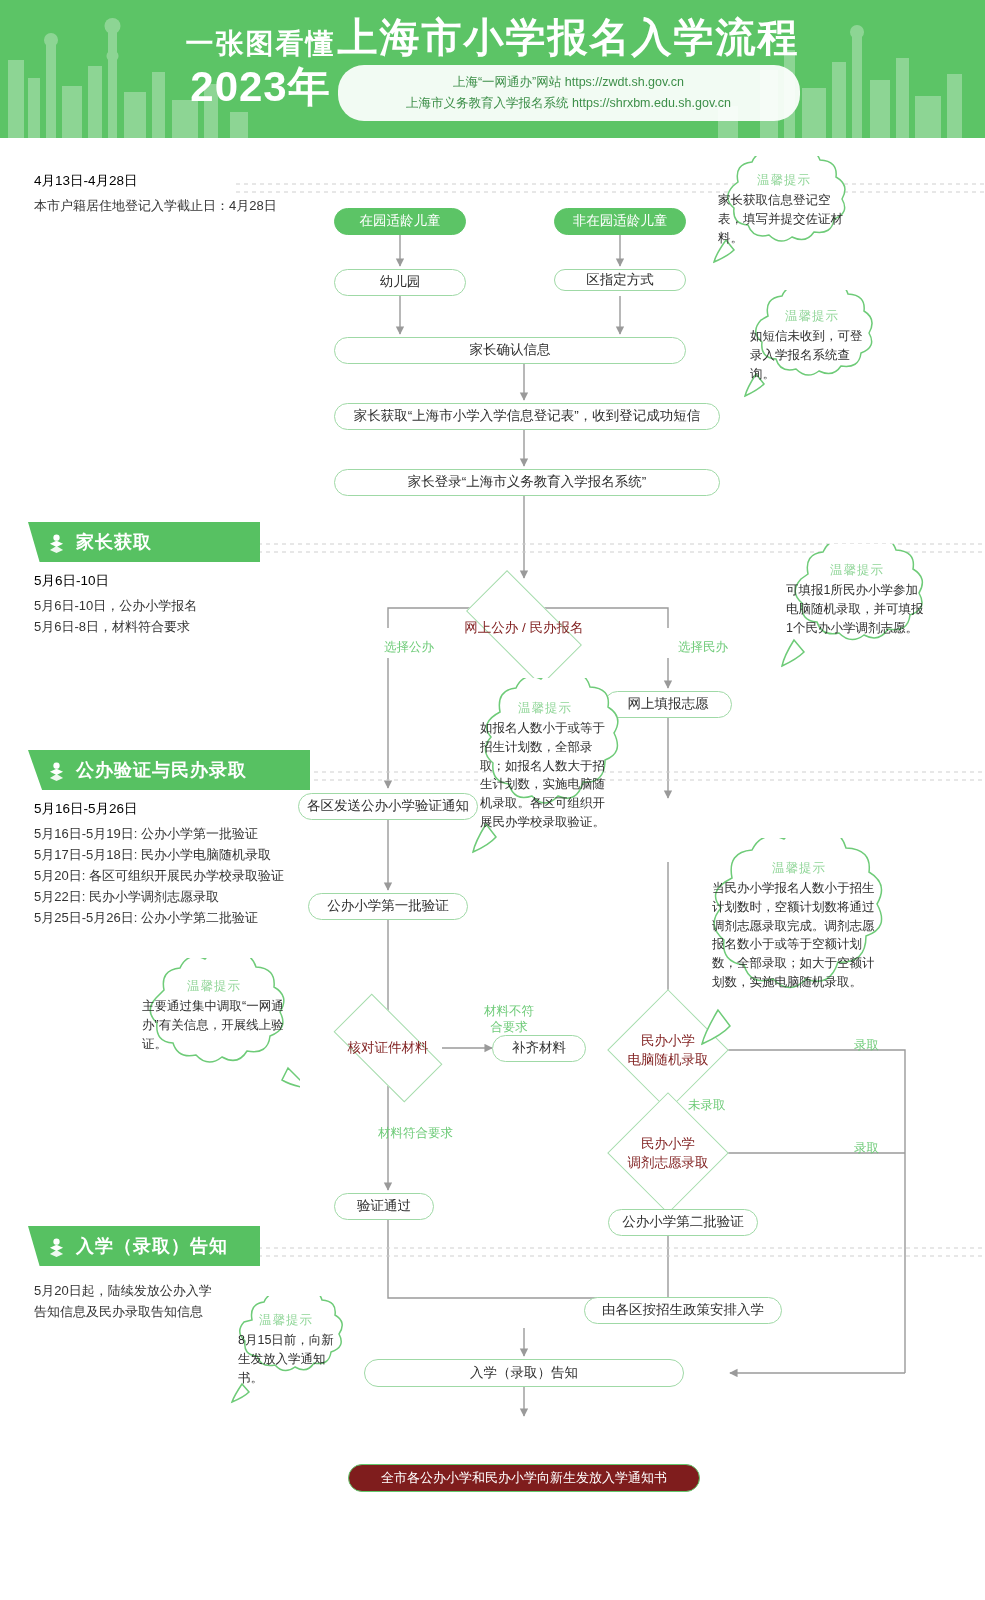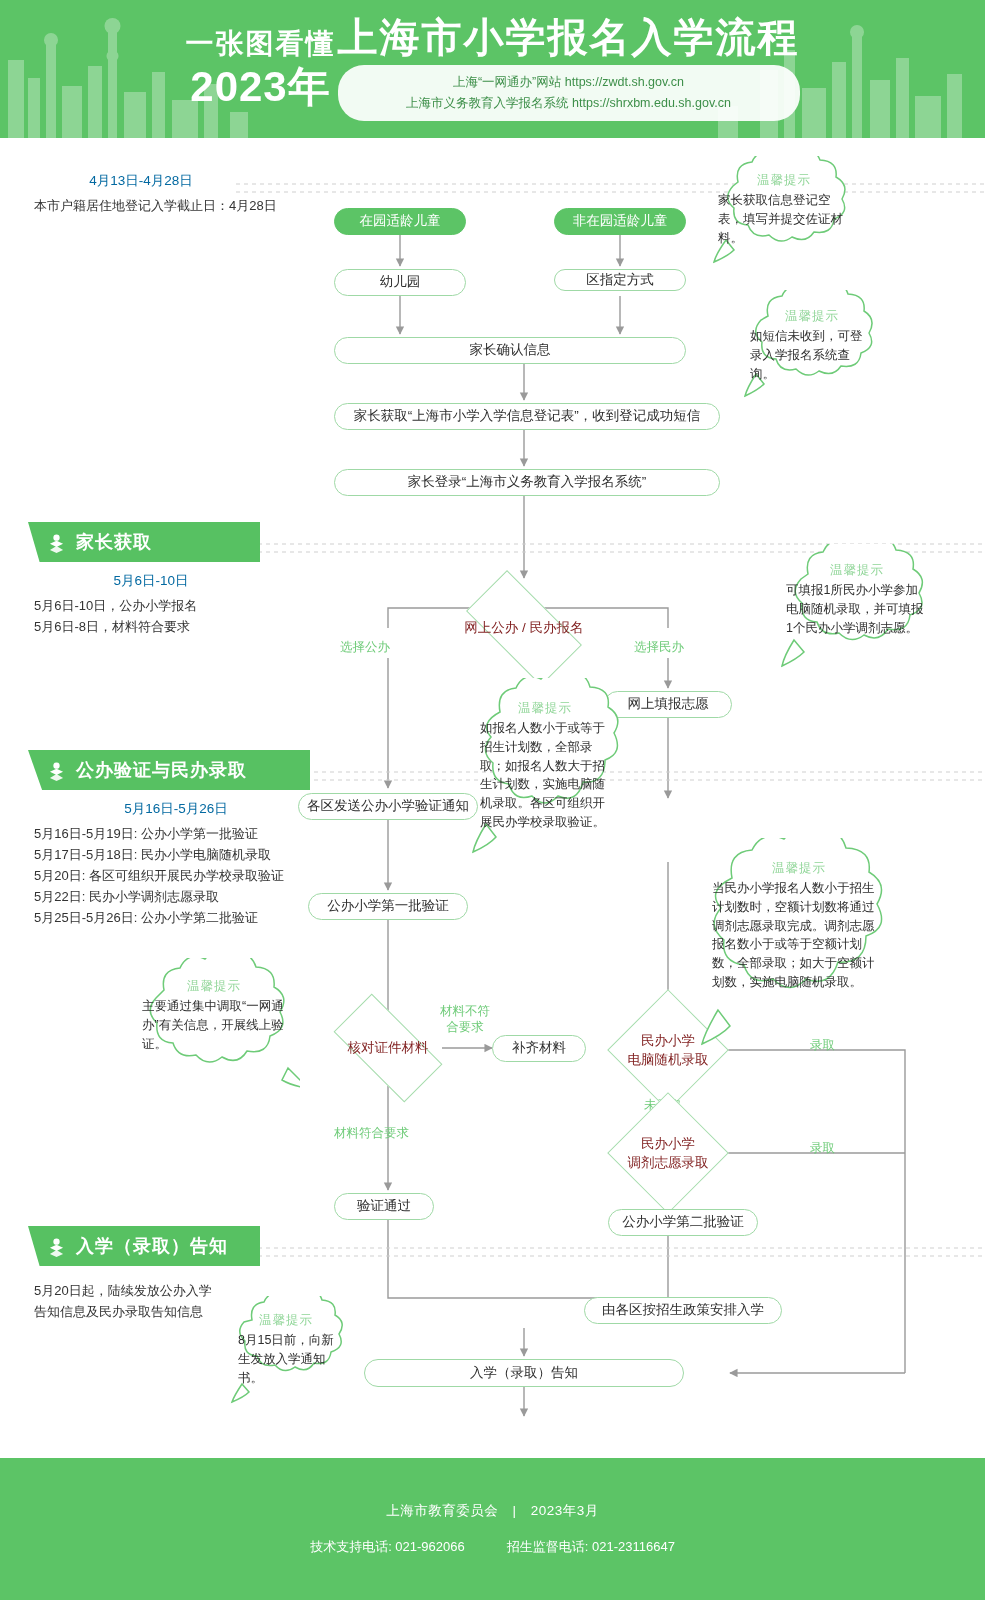--- a/index.html
+++ b/index.html
@@ -45,21 +45,21 @@
     color: #fff;
     clip-path: polygon(0 0, 100% 0, 100% 100%, 5% 100%);
   }
   .sec-banner::after {
     content: ""; position: absolute; right: 0px; bottom: -18px;
     border-left: 14px solid #4cb257; border-right: 14px solid transparent;
     border-bottom: 18px solid transparent;
   }
   .sec-icon { width: 21px; height: 21px; flex: 0 0 21px; }
   .sec-title { font-size: 18px; font-weight: bold; letter-spacing: 1px; }
-  .sec-date { font-size: 13.5px; color: #0369a1; margin-top: 10px; margin-left: 6px; text-align: center; }
+  .sec-date { font-size: 13.5px; color: #000000; margin-top: 10px; margin-left: 6px; }
   .sec-lines { margin-top: 5px; margin-left: 6px; }
   .sec-lines div { font-size: 13px; color: #333; line-height: 1.62; white-space: nowrap; }
 
   
   .node {
     position: absolute; display: flex; align-items: center; justify-content: center;
     text-align: center; border-radius: 20px; font-size: 13.5px; color: #2e2e2e;
     background: #fff; border: 1px solid #9fd9a6; line-height: 1.35; padding: 0 8px;
   }
   .node.solid { background: #5cc466; border-color: #5cc466; color: #fff; border-radius: 16px; }
@@ -71,21 +71,21 @@
   }
   .diamond .dshape {
     position: absolute; left: 0; top: 0; width: 100%; height: 100%;
     background: #fff; border: 1px solid #a5dcac; transform: rotate(45deg);
   }
   .diamond .dtext { position: relative; z-index: 2; white-space: nowrap; }
 
   
   .elabel {
     position: absolute; font-size: 12.5px; color: #6ecb78; line-height: 1.25;
-    white-space: nowrap; text-align: center;
+    white-space: nowrap; text-align: center; margin-left: 44px;
   }
 
   
   .tip { position: absolute; }
   .tip svg { position: absolute; left: 0; top: 0; }
   .tip-inner { position: relative; z-index: 2; padding: 0 14px; text-align: center; }
   .tip-head { font-size: 12.5px; color: #8fd597; margin-bottom: 2px; letter-spacing: 1px; }
   .tip-body { font-size: 12.5px; color: #2e2e2e; line-height: 1.5; text-align: left; }
 
   
@@ -413,25 +413,14 @@
         <div class="tip-head">温馨提示</div>
         <div class="tip-body">8月15日前，向新生发放入学通知书。</div>
       </div>
     </div>
 
     <div class="node" style="left:364px; top:1221px; width:320px; height:28px;">入学（录取）告知</div>
     <div class="node solid2" style="left:348px; top:1281px; width:352px; height:28px; font-size:13px;">全市各公办小学和民办小学向新生发放入学通知书</div>
 
   </div>
 
-  <div class="footer">
-    <div class="footer-row1">
-      <span>上海市教育委员会</span>
-      <span style="margin:0 10px;">|</span>
-      <span>2023年3月</span>
-    </div>
-    <div class="footer-row2">
-      <span>技术支持电话: 021-962066</span>
-      <span>招生监督电话: 021-23116647</span>
-    </div>
-  </div>
 
 </div>
 
 </body></html>

